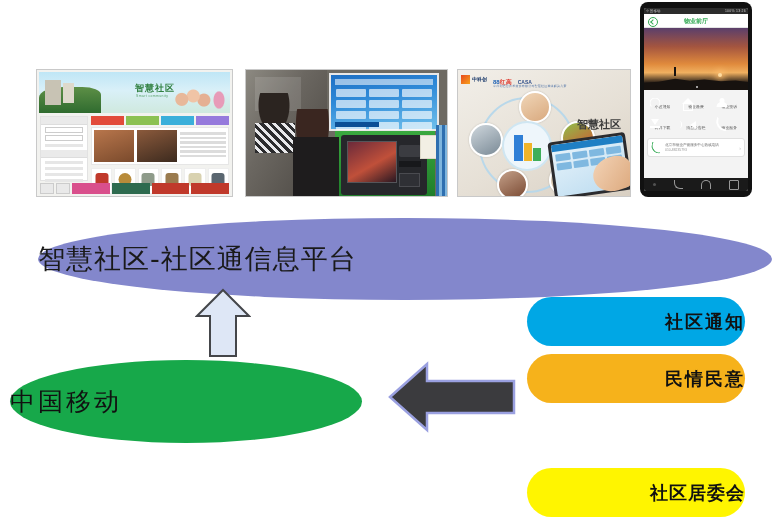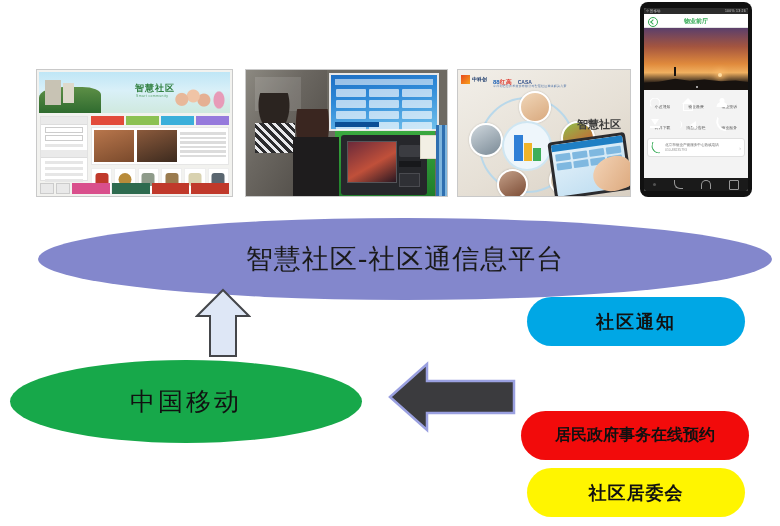--- a/index.html
+++ b/index.html
@@ -171,30 +171,30 @@
   .ph-call .tx i{display:block;font-size:3.4px;color:#999;font-style:normal;margin-top:1px;}
   .ph-call .ar{font-size:5px;color:#bbb;}
   .ph-nav{position:absolute;left:0;right:0;bottom:0;height:13px;background:#1a1a1a;display:flex;align-items:center;justify-content:space-around;}
   .ph-nav i{display:block;width:8px;height:8px;opacity:.7;}
   .ph-nav .n-back{border:1.3px solid #cfcfcf;border-radius:0 0 0 6px;border-top:0;border-right:0;}
   .ph-nav .n-home{border:1.3px solid #cfcfcf;border-radius:6px 6px 0 0;border-bottom:0;}
   .ph-nav .n-recent{border:1.3px solid #cfcfcf;border-radius:1px;}
   .ph-nav .n-dot{width:3px;height:3px;border-radius:50%;background:#6a6a6a;}
 
   
-  .ellipse{position:absolute;border-radius:50%;display:flex;align-items:center;justify-content:center;}
+  .ellipse{position:absolute;border-radius:50%;display:flex;align-items:center;justify-content:flex-start;}
   #platform-ellipse{left:38px;top:218px;width:734px;height:82px;background:#8387cc;}
   #platform-label{font-size:27px;color:#1a1a1a;letter-spacing:1px;font-family:"DejaVu Sans","Liberation Sans",sans-serif;}
   #committee-ellipse{left:10px;top:360px;width:352px;height:83px;background:#17a84a;}
   #committee-label{font-size:25px;color:#111;letter-spacing:3px;font-family:"DejaVu Sans","Liberation Sans",sans-serif;}
 
   #arrow-up{position:absolute;left:195px;top:288px;width:56px;height:70px;}
   #arrow-left{position:absolute;left:387px;top:361px;width:130px;height:72px;}
 
-  .pill{position:absolute;border-radius:999px;display:flex;align-items:center;justify-content:center;
+  .pill{position:absolute;border-radius:999px;display:flex;align-items:center;justify-content:flex-end;
         font-weight:bold;color:#111;font-family:"DejaVu Sans","Liberation Sans",sans-serif;}
   #pill-notice{left:527px;top:297px;width:218px;height:49px;background:#00a7e5;font-size:18px;letter-spacing:2px;}
   #pill-opinion{left:527px;top:354px;width:218px;height:49px;background:#f6b21b;font-size:18px;letter-spacing:2px;}
   #pill-booking{left:521px;top:411px;width:228px;height:49px;background:#f20b0b;font-size:16px;letter-spacing:0px;}
   #pill-policy{left:527px;top:468px;width:218px;height:49px;background:#fff500;font-size:18px;letter-spacing:1px;}
 </style>
 </head>
 <body>
 
 <div class="stage">
@@ -407,20 +407,20 @@
     <span id="committee-label">中国移动</span>
   </div>
 
   <svg id="arrow-left" viewBox="0 0 130 72">
     <polygon points="3,36 40,3 40,20 127,20 127,52 40,52 40,69" fill="#3b3b3e" stroke="#9aa0e0" stroke-width="2.5" stroke-linejoin="miter"></polygon>
   </svg>
 
   <div class="pill" id="pill-notice">
     <span>社区通知</span>
   </div>
-  <div class="pill" id="pill-booking">
-    <span>居民政府事务在线预约</span>
+  <div class="pill" id="pill-opinion">
+    <span>民情民意</span>
   </div>
   <div class="pill" id="pill-policy">
     <span>社区居委会</span>
   </div>
 
 </div>
 
 </body></html>

